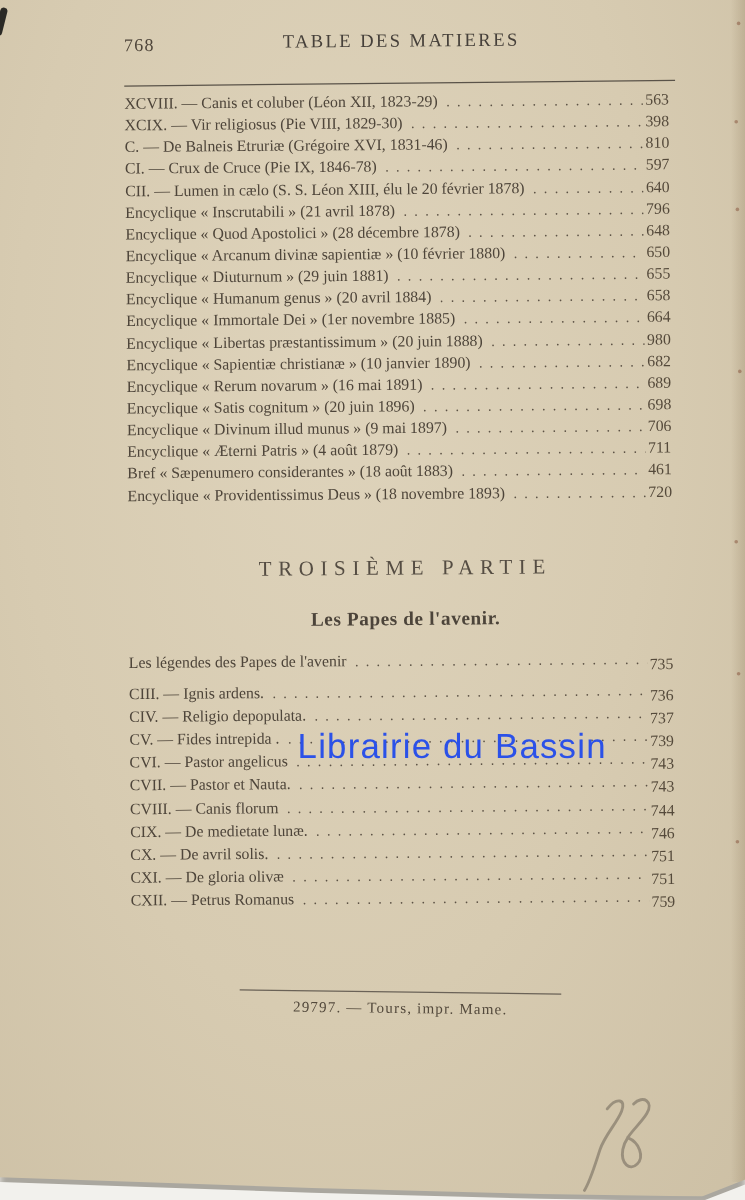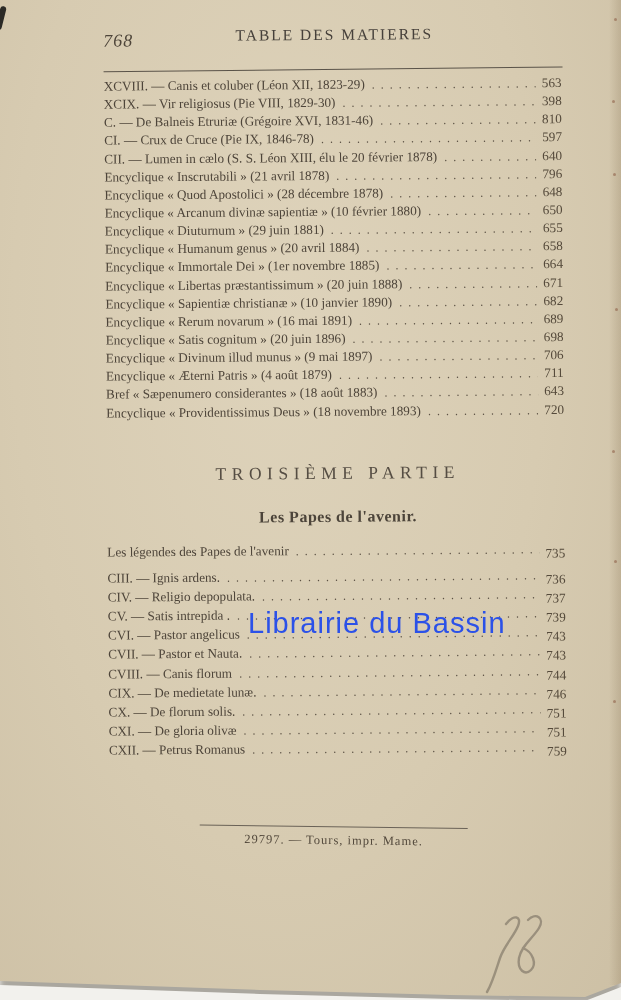--- a/index.html
+++ b/index.html
@@ -13,35 +13,35 @@
     background:radial-gradient(ellipse at 45% 32%, #ded3bb 0%, #d7cbb1 55%, #cdc0a5 100%);
     clip-path:polygon(0 0,621px 0,621px 983px,585px 997px,450px 995px,260px 990px,0 981px);}
   .fore-edge{position:absolute;right:0;top:0;width:12px;height:985px;
     background:linear-gradient(90deg,rgba(0,0,0,0) 0%,rgba(120,98,66,.22) 100%);}
   .corner-sliver{position:absolute;left:-2px;top:6px;width:6px;height:24px;background:#2b2a26;
     border-radius:3px;transform:rotate(14deg);}
   .speck{position:absolute;width:3px;height:3px;border-radius:50%;background:#8a5a42;opacity:.55;}
 
   .content{position:absolute;left:0;top:0;width:621px;transform:rotate(-.45deg);color:#4e453a;}
   .header{position:absolute;left:103px;width:462px;top:26px;}
-  .folio{position:absolute;left:0;top:3px;font-size:18px;letter-spacing:1px;font-style:italic;}
+  .folio{position:absolute;left:0;top:3px;font-size:15px;letter-spacing:1px;}
   .title{text-align:center;font-size:15.5px;letter-spacing:2px;color:#46403a;}
   .rule{position:absolute;left:103px;width:459px;top:69px;height:1.4px;background:#5a5349;
         transform:rotate(-.15deg);}
 
   .rows{position:absolute;left:103px;width:462px;font-size:13.2px;}
   #block1{top:77px;}
   #block2{top:543px;}
   .row{display:flex;align-items:baseline;height:18.15px;white-space:nowrap;}
   #block2 .row{height:19.1px;}
   #block2 .row:first-child{margin-bottom:7px;}
   .lbl{white-space:nowrap;}
   .dots{flex:1;overflow:hidden;white-space:nowrap;letter-spacing:6px;font-size:12px;
         color:#5c5245;margin:0 2px 0 7px;}
-  .num{flex:none;width:28px;text-align:center;color:#554a3b;}
+  .num{flex:none;width:28px;text-align:left;color:#554a3b;}
   #block2 .num{transform:translateY(4.5px);}
 
   .part-heading{position:absolute;left:103px;width:462px;top:463px;text-align:center;
     font-size:17.5px;letter-spacing:5.5px;color:#554d43;}
   .part-sub{position:absolute;left:103px;width:462px;top:508px;text-align:center;
     font-size:16px;font-weight:bold;letter-spacing:.5px;color:#4c443a;}
 
   .footer{position:absolute;left:0;top:826px;width:621px;transform:rotate(1.2deg);}
   .footer-rule{margin-left:193px;width:268px;height:1.2px;background:#6a6257;}
   .footer-text{margin-left:193px;width:268px;margin-top:6px;text-align:center;
@@ -139,21 +139,21 @@
 
   <div class="row">
     <span class="lbl">Encyclique « Immortale Dei » (1er novembre 1885)</span>
     <span class="dots">............................................................</span>
     <span class="num">664</span>
   </div>
 
   <div class="row">
     <span class="lbl">Encyclique « Libertas præstantissimum » (20 juin 1888)</span>
     <span class="dots">............................................................</span>
-    <span class="num">671</span>
+    <span class="num">980</span>
   </div>
 
   <div class="row">
     <span class="lbl">Encyclique « Sapientiæ christianæ » (10 janvier 1890)</span>
     <span class="dots">............................................................</span>
     <span class="num">682</span>
   </div>
 
   <div class="row">
     <span class="lbl">Encyclique « Rerum novarum » (16 mai 1891)</span>
@@ -175,21 +175,21 @@
 
   <div class="row">
     <span class="lbl">Encyclique « Æterni Patris » (4 août 1879)</span>
     <span class="dots">............................................................</span>
     <span class="num">711</span>
   </div>
 
   <div class="row">
     <span class="lbl">Bref « Sæpenumero considerantes » (18 août 1883)</span>
     <span class="dots">............................................................</span>
-    <span class="num">643</span>
+    <span class="num">461</span>
   </div>
 
   <div class="row">
     <span class="lbl">Encyclique « Providentissimus Deus » (18 novembre 1893)</span>
     <span class="dots">............................................................</span>
     <span class="num">720</span>
   </div>
 </div>
 
       <div class="part-heading">TROISIÈME PARTIE</div>
@@ -208,21 +208,21 @@
     <span class="num">736</span>
   </div>
 
   <div class="row">
     <span class="lbl">CIV. — Religio depopulata.</span>
     <span class="dots">............................................................</span>
     <span class="num">737</span>
   </div>
 
   <div class="row">
-    <span class="lbl">CV. — Satis intrepida .</span>
+    <span class="lbl">CV. — Fides intrepida .</span>
     <span class="dots">............................................................</span>
     <span class="num">739</span>
   </div>
 
   <div class="row">
     <span class="lbl">CVI. — Pastor angelicus</span>
     <span class="dots">............................................................</span>
     <span class="num">743</span>
   </div>
 
@@ -238,21 +238,21 @@
     <span class="num">744</span>
   </div>
 
   <div class="row">
     <span class="lbl">CIX. — De medietate lunæ.</span>
     <span class="dots">............................................................</span>
     <span class="num">746</span>
   </div>
 
   <div class="row">
-    <span class="lbl">CX. — De florum solis.</span>
+    <span class="lbl">CX. — De avril solis.</span>
     <span class="dots">............................................................</span>
     <span class="num">751</span>
   </div>
 
   <div class="row">
     <span class="lbl">CXI. — De gloria olivæ</span>
     <span class="dots">............................................................</span>
     <span class="num">751</span>
   </div>
 

